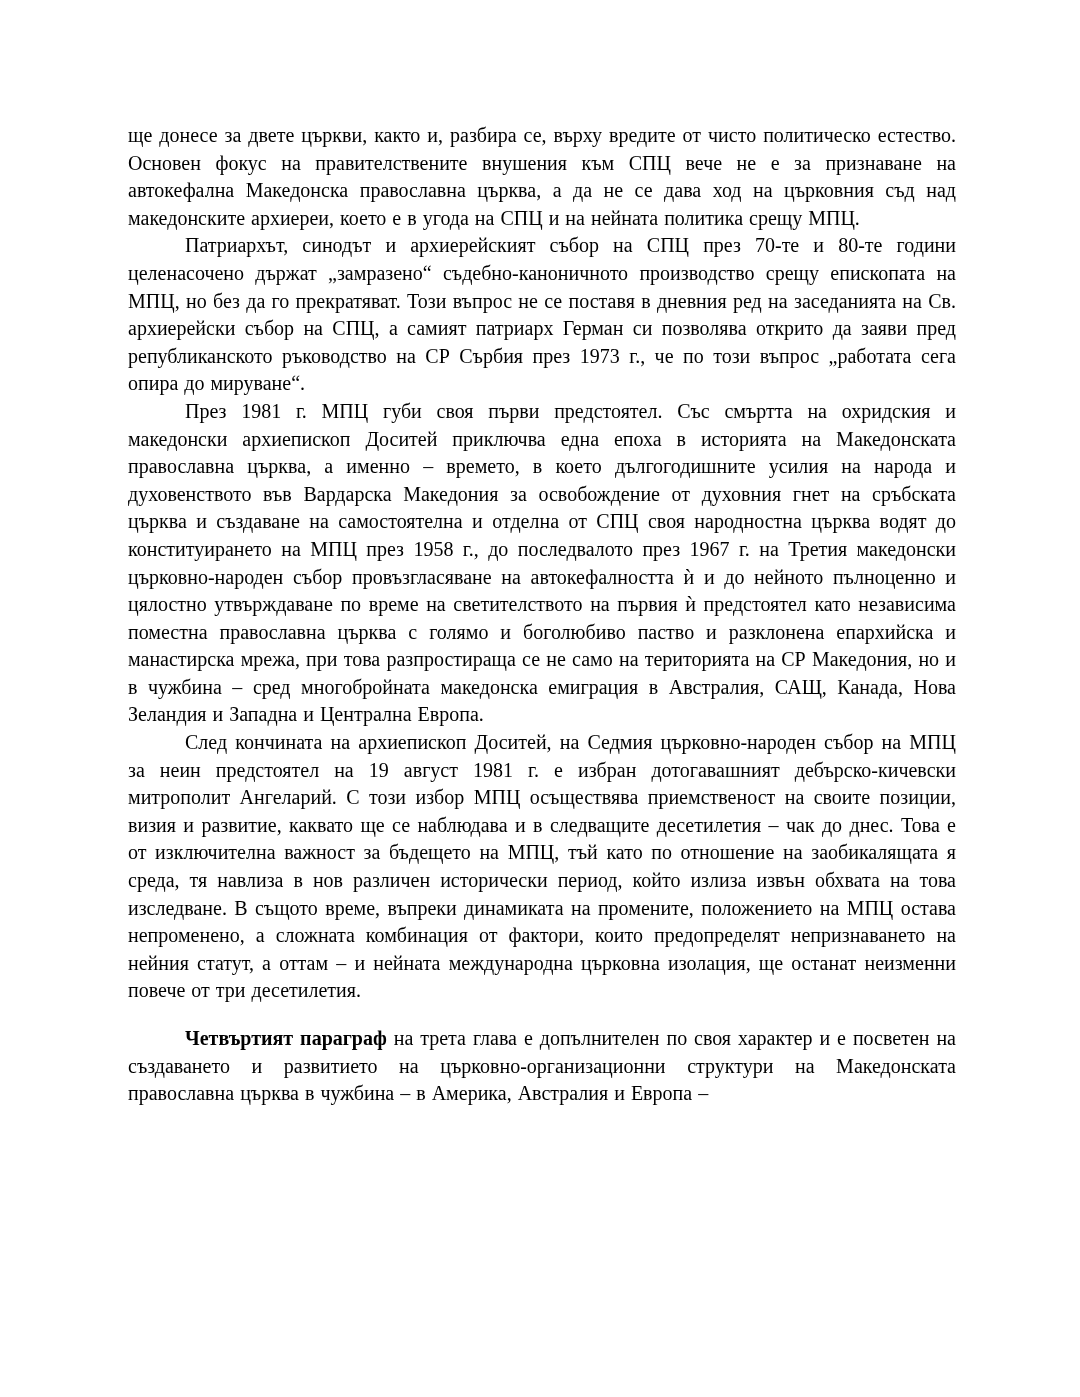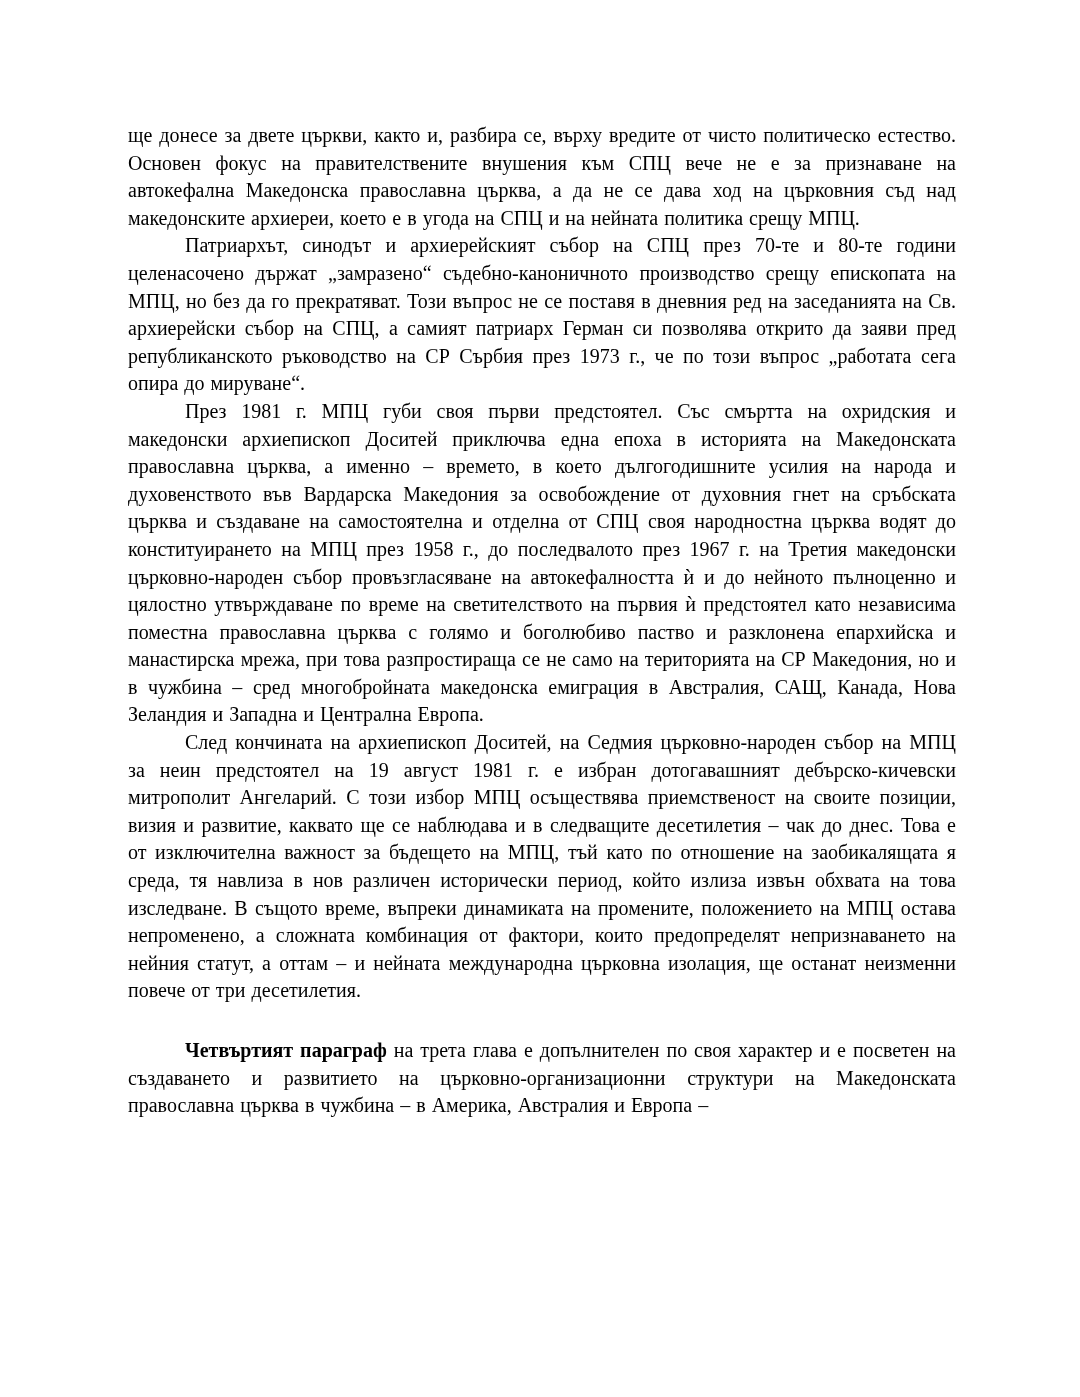--- a/index.html
+++ b/index.html
@@ -29,21 +29,21 @@
     font-size: 20px;
     line-height: 27.6px;
     color: #000000;
     text-align: justify;
     word-spacing: 1px;
   }
   .content p.indent {
     text-indent: 57px;
   }
   .content p.space-before {
-    margin-top: 32px;
+    margin-top: 20px;
   }
   .content b {
     font-weight: bold;
   }
 </style>
 </head>
 <body>
 
 <div class="page">
   <div class="content">

